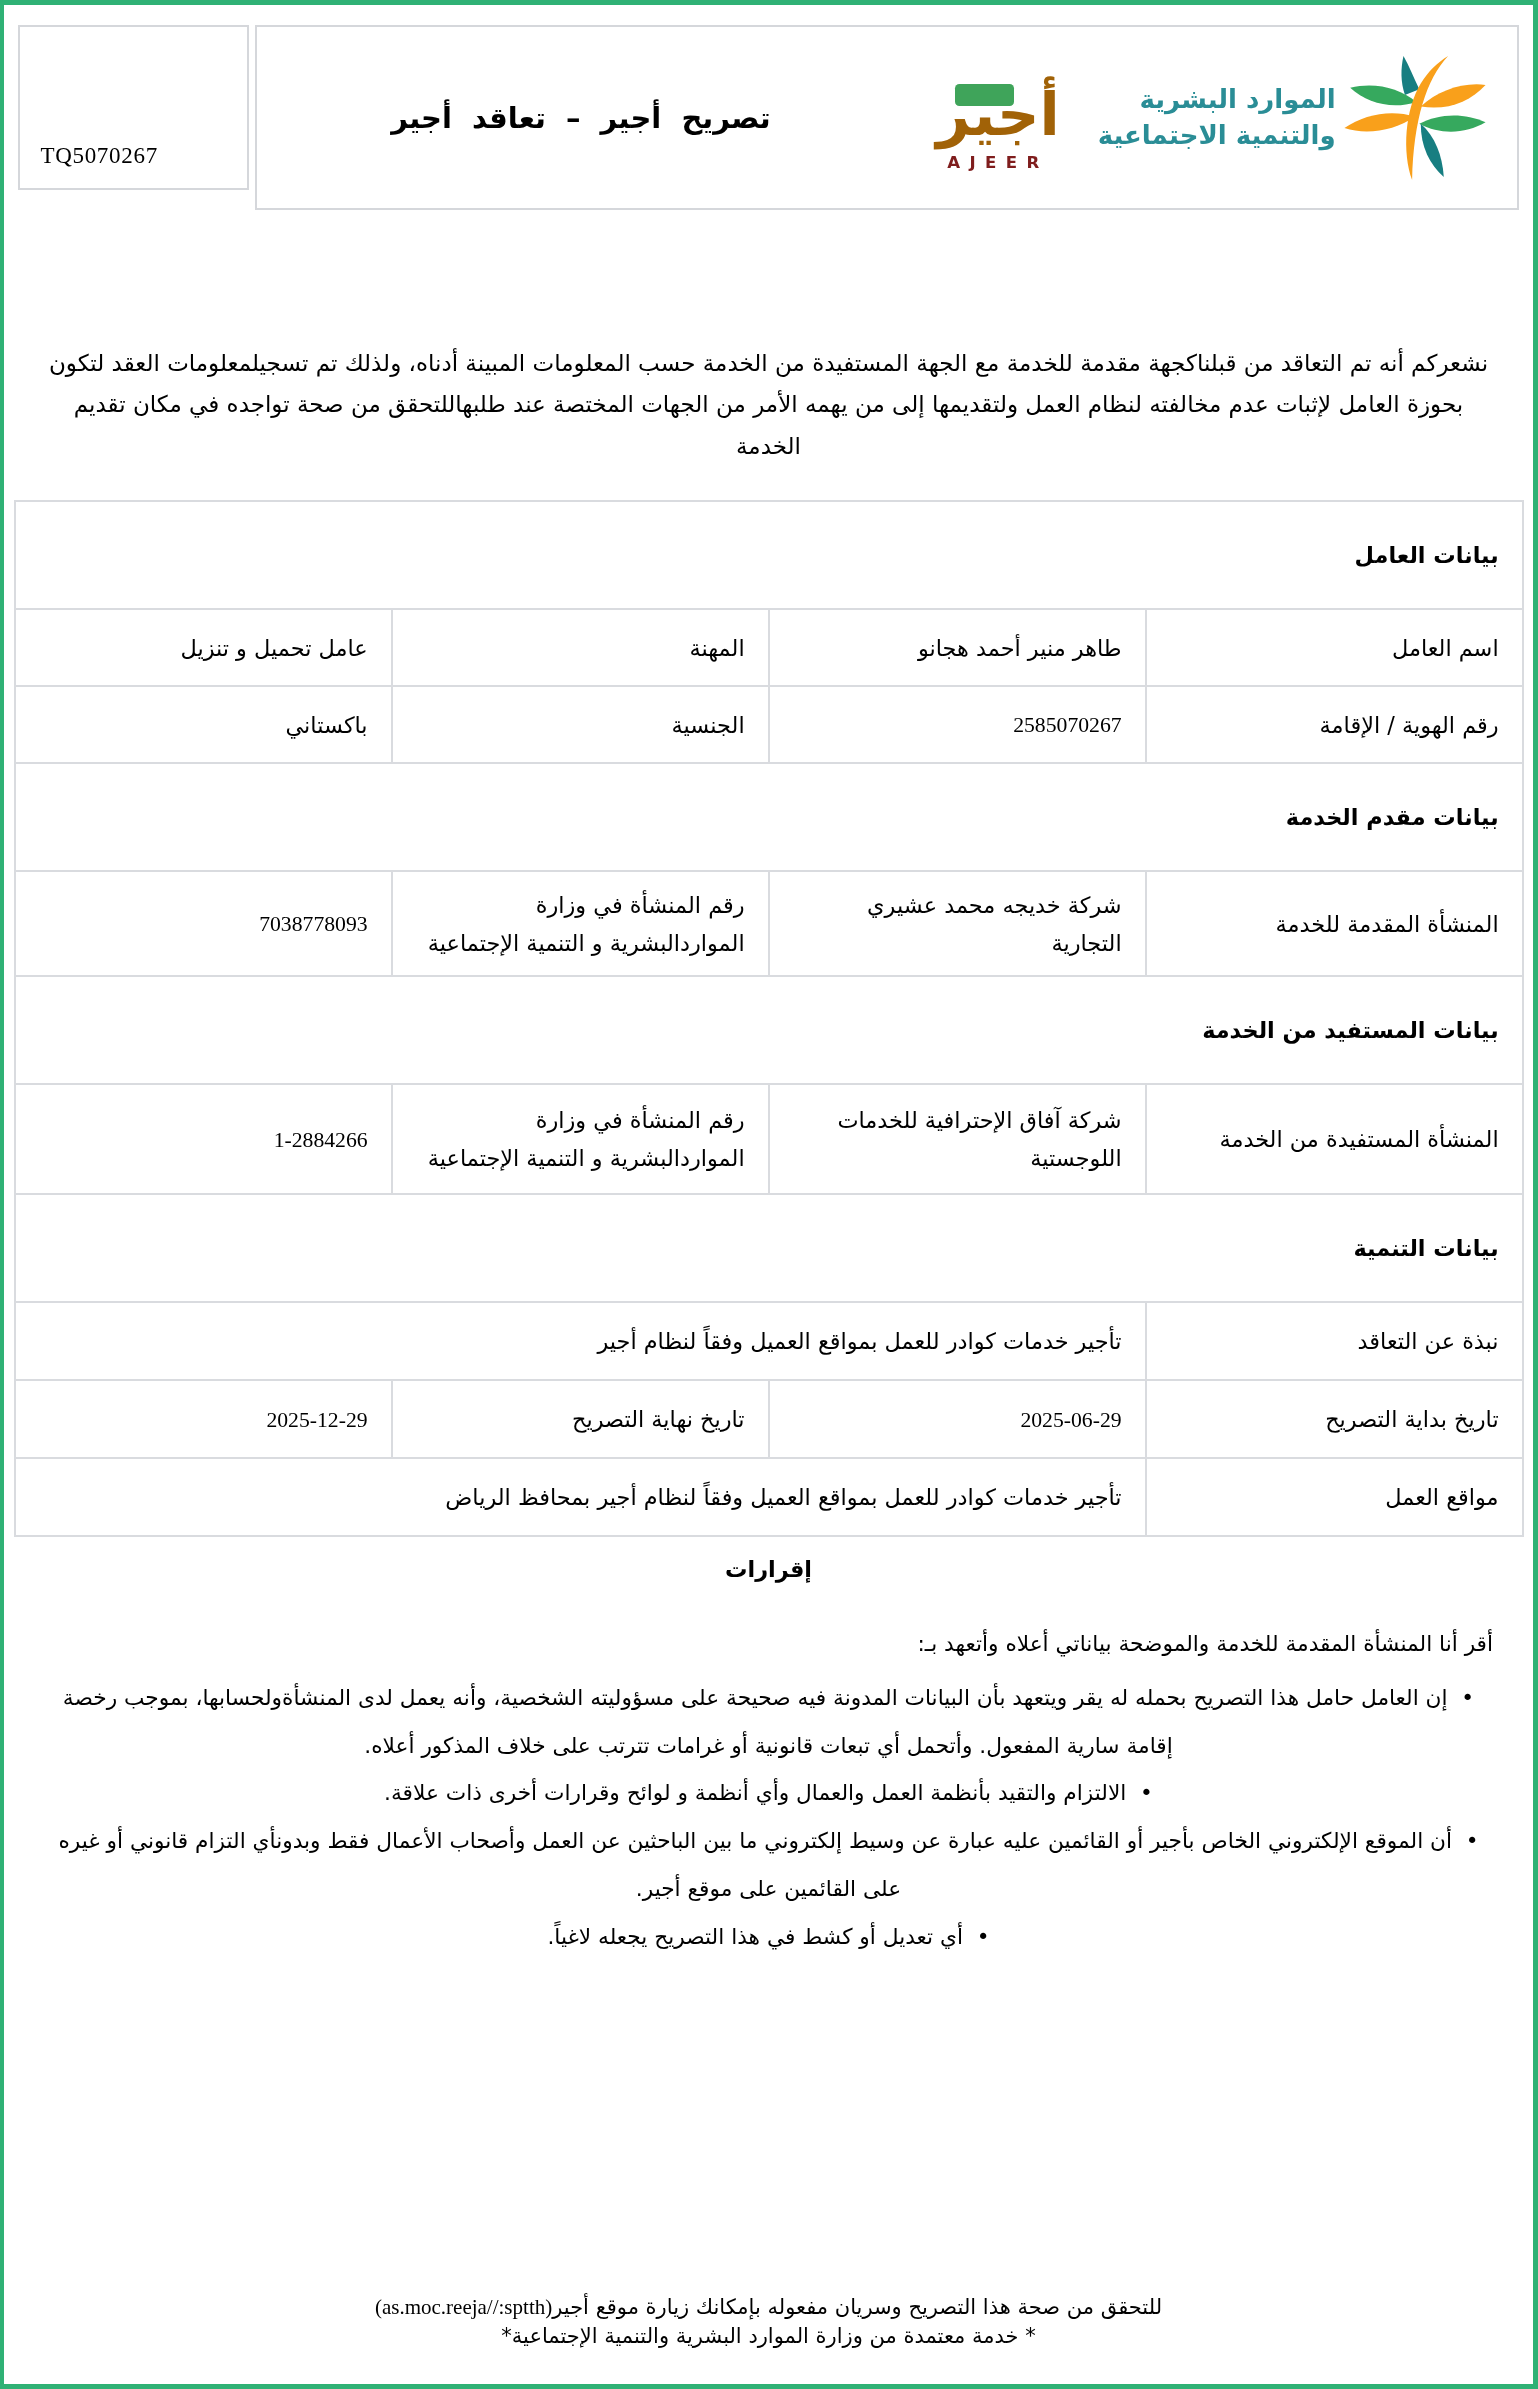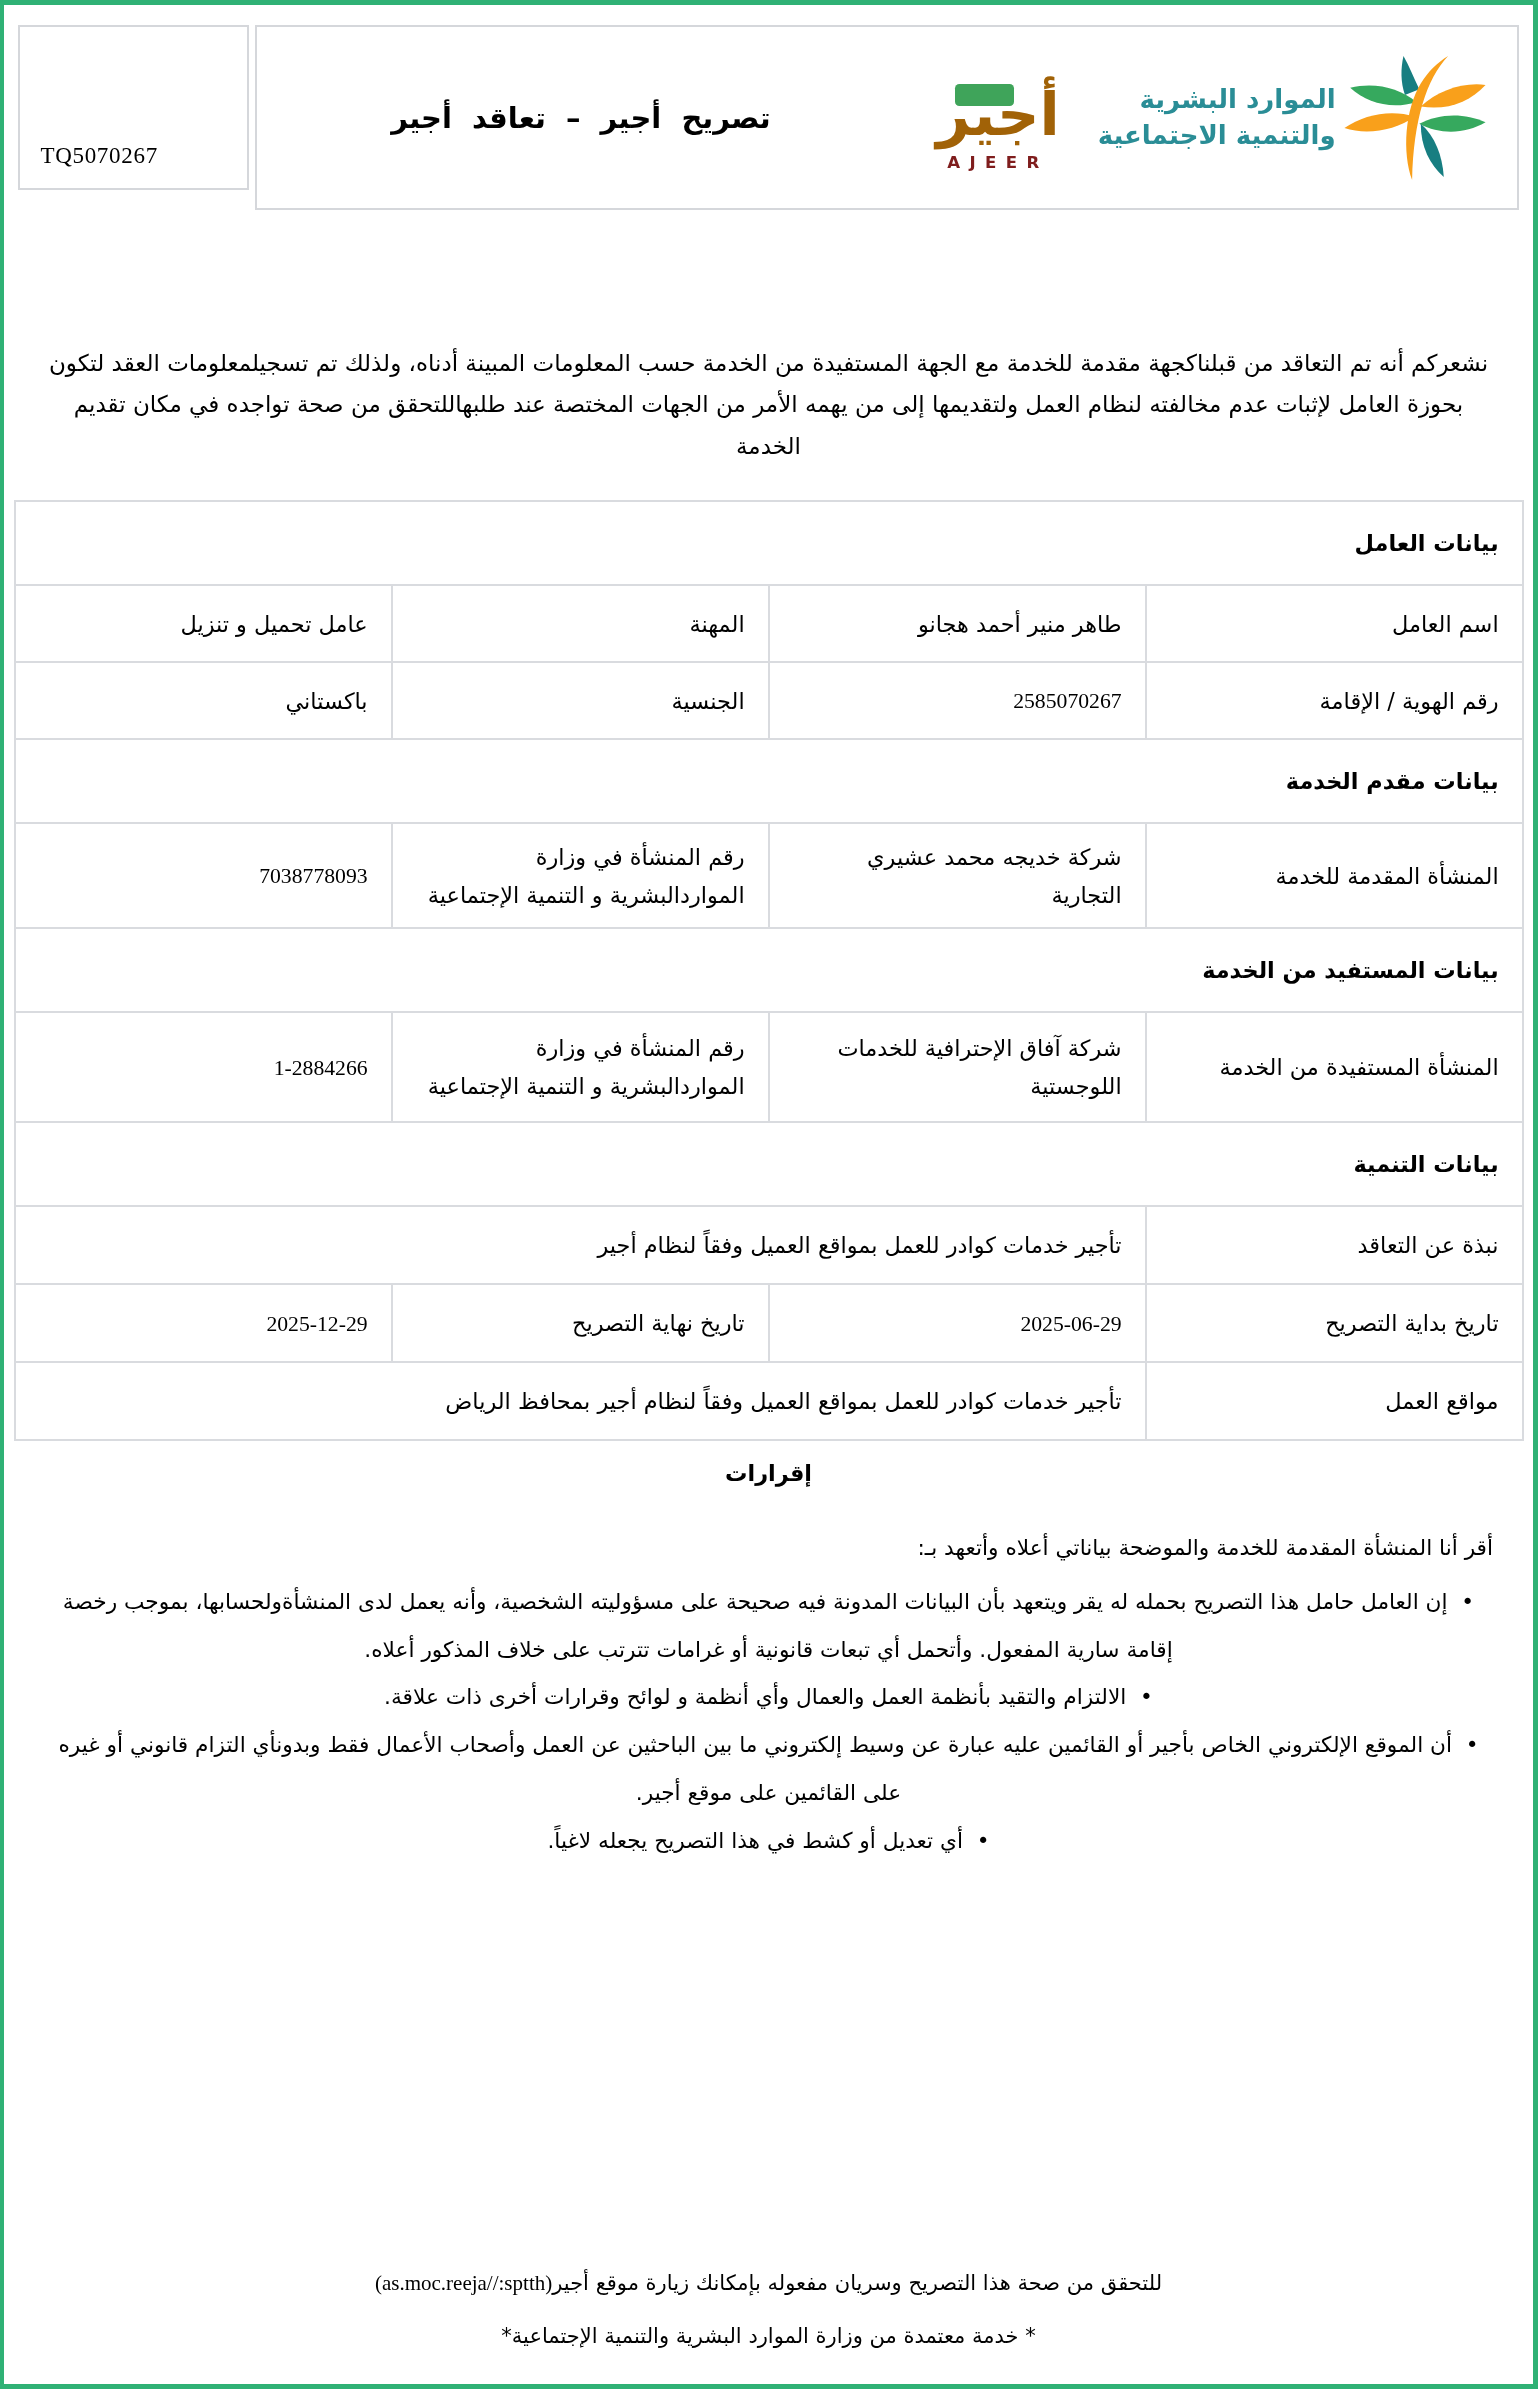--- a/index.html
+++ b/index.html
@@ -59,37 +59,37 @@
     padding:4.3px 23px;
     box-sizing:border-box;
     background:#fff;
     text-align:right;
     line-height:1.7;
   }
   td.sec{
     background:#EDEEF0;text-align:center;font-weight:bold;
   }
   td.lbl{background:#EDEEF0;}
-  tr.h-sec{height:84px;}
+  tr.h-sec{height:108px;}
   tr.h-r1{height:77px;}
   tr.h-prov{height:105px;}
   tr.h-ben{height:110px;}
   tr.h-std{height:78px;}
   td .latin{font-size:21.7px;}
 
   
   .decl-title{margin-top:19px;text-align:center;font-size:22.4px;font-weight:bold;}
   .decl-intro{margin:39px 0 0 0;padding:0 40px;font-size:21.7px;text-align:right;line-height:2.1;}
   .decl-list{list-style:none;margin:7.2px 0 0 0;padding:0 40px;}
   .decl-list li{font-size:21.7px;line-height:2.2;text-align:center;}
   .decl-list li::before{content:"\2022\00a0\00a0";}
 
   
   .footer{position:absolute;bottom:36px;left:0;right:0;text-align:center;font-size:21px;}
-  .footer-approved{margin-top:28px;}
+  .footer-approved{margin-top:4px;}
 </style>
 </head>
 <body>
 
 <div class="page">
 
   <div class="header-row">
     <div class="doc-box">
       <div class="doc-number latin">TQ5070267</div>
     </div>

